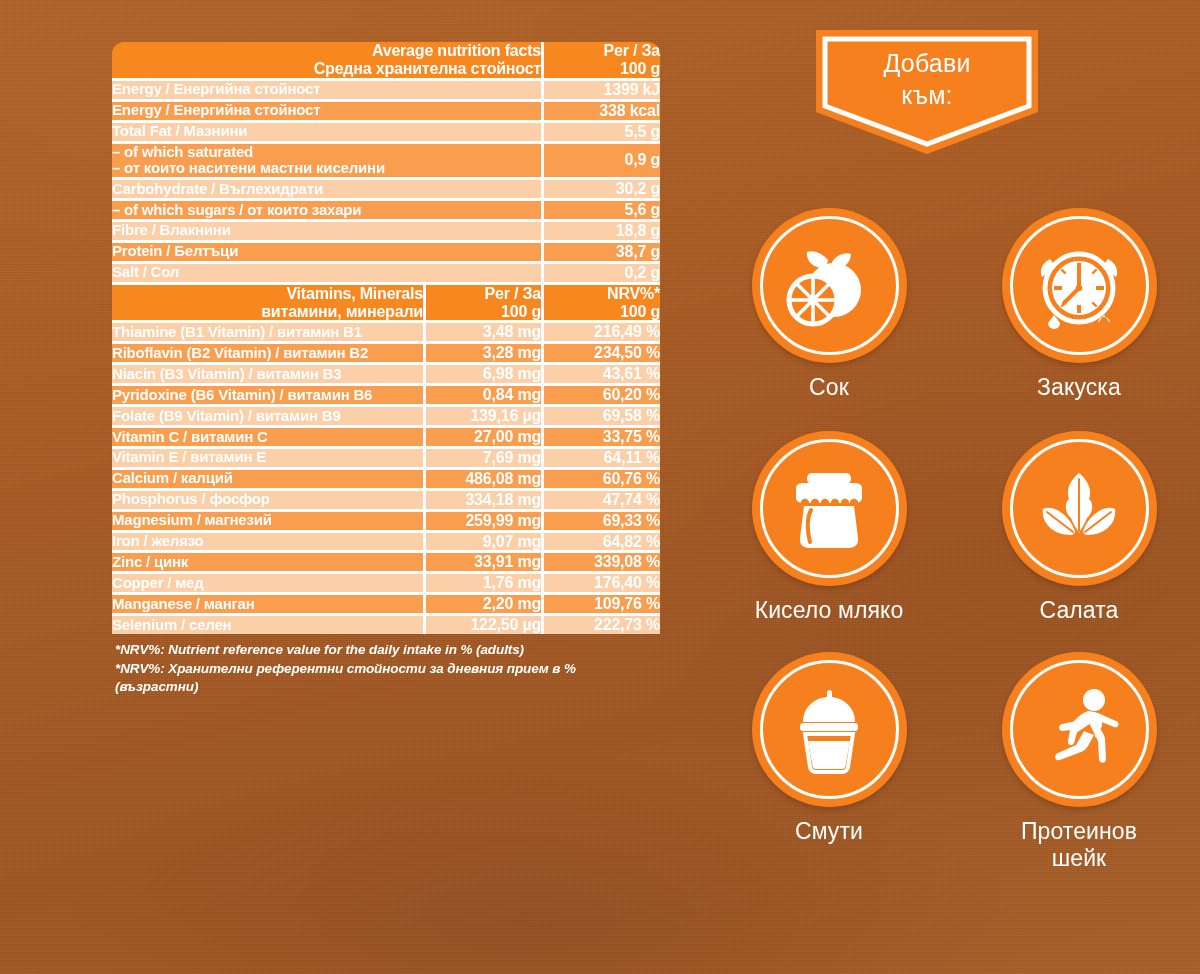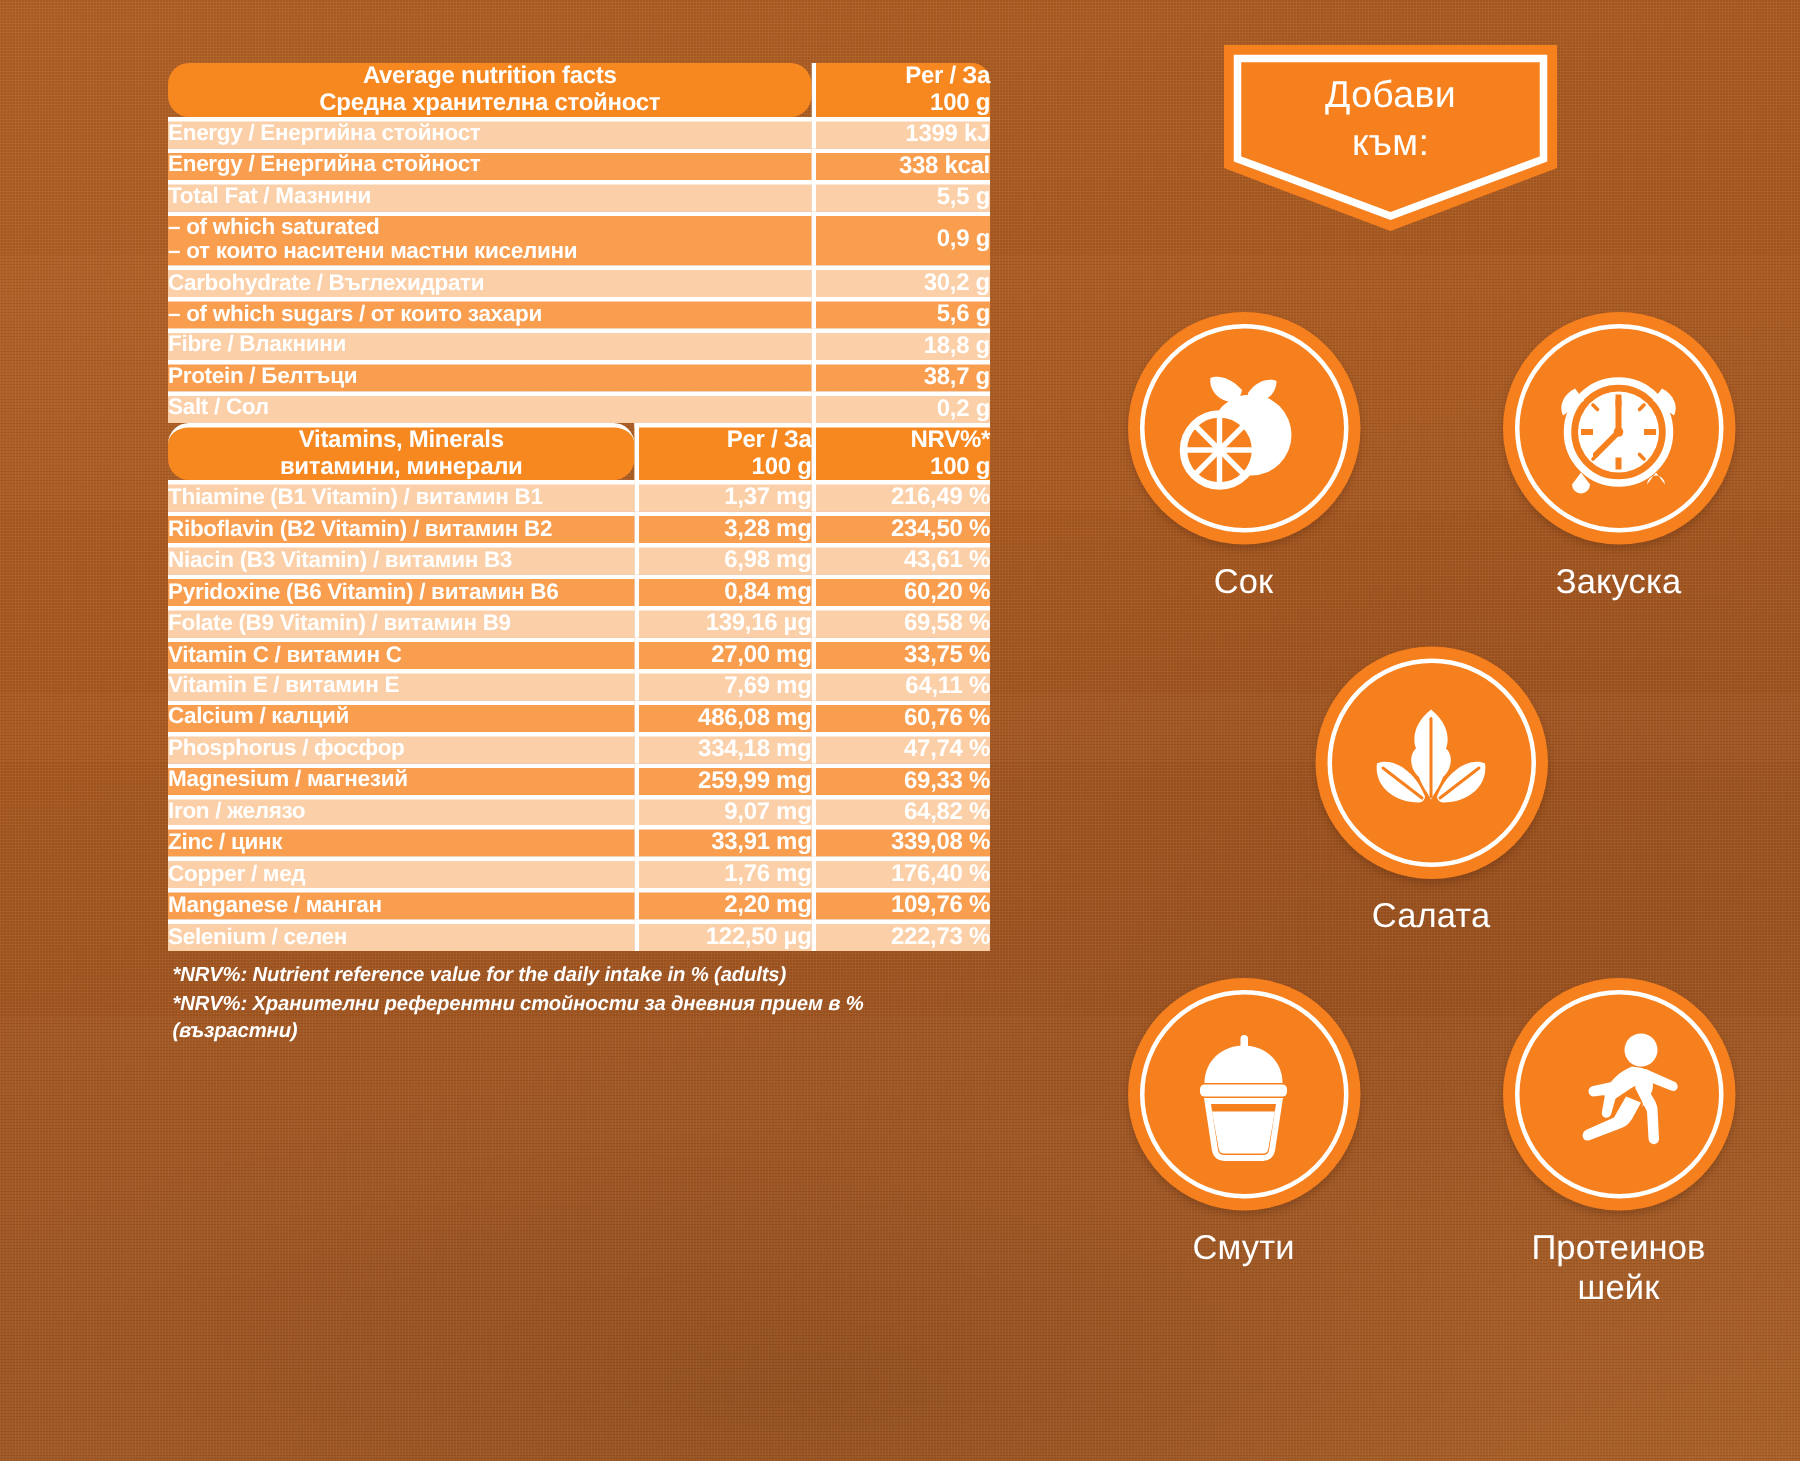--- a/index.html
+++ b/index.html
@@ -72,22 +72,21 @@
   }
   .val-cell {
     padding: 6px 13px 6px 6px;
     font-size: 16px;
     text-align: right;
     white-space: nowrap;
   }
   .hdr-name {
     padding: 10px 8px 11px 13px;
     font-size: 16px;
-    text-align: center;
-    border-radius: 14px;
+    text-align: right;
   }
   .hdr-val {
     padding: 10px 13px 11px 6px;
     font-size: 16px;
     text-align: right;
     white-space: nowrap;
   }
   .divider-l { border-left: 3px solid #ffffff; }
   .row-sep   { border-top: 3px solid #ffffff; }
   .sub-line  { display: block; }
@@ -268,21 +267,21 @@
           <span class="sub-line">100 g</span>
         </td>
         <td class="cell c-head hdr-val divider-l row-sep">
           <span class="sub-line">NRV%*</span>
           <span class="sub-line">100 g</span>
         </td>
       </tr>
 
       <tr>
         <td class="cell c-light name-cell row-sep">Thiamine (B1 Vitamin) / витамин B1</td>
-        <td class="cell c-light val-cell divider-l row-sep">1,37 mg</td>
+        <td class="cell c-light val-cell divider-l row-sep">3,48 mg</td>
         <td class="cell c-light val-cell divider-l row-sep">216,49 %</td>
       </tr>
       <tr>
         <td class="cell c-dark name-cell row-sep">Riboflavin (B2 Vitamin) / витамин B2</td>
         <td class="cell c-dark val-cell divider-l row-sep">3,28 mg</td>
         <td class="cell c-dark val-cell divider-l row-sep">234,50 %</td>
       </tr>
       <tr>
         <td class="cell c-light name-cell row-sep">Niacin (B3 Vitamin) / витамин B3</td>
         <td class="cell c-light val-cell divider-l row-sep">6,98 mg</td>
@@ -432,20 +431,45 @@
             <circle cx="49" cy="51" r="3.2" fill="#f7801e"></circle>
           </svg>
         </div>
         <div class="icon-label">Закуска</div>
       </div>
 
     </div>
 
     <div class="icon-row row-gap-b">
 
+      <div class="icon-cell">
+        <div class="circle">
+          <svg width="94" height="94" viewBox="0 0 94 94">
+
+            <rect x="25" y="11" width="44" height="11" rx="5" fill="#ffffff"></rect>
+
+            <path d="M14 26 C14 22 18 21 22 21 H72 C76 21 80 22 80 26 L80 36
+                     C80 40 76 41 72 41 H22 C18 41 14 40 14 36 Z" fill="#ffffff"></path>
+
+            <g fill="#f7801e">
+              <circle cx="23" cy="41" r="4.2"></circle>
+              <circle cx="33" cy="41" r="4.2"></circle>
+              <circle cx="43" cy="41" r="4.2"></circle>
+              <circle cx="53" cy="41" r="4.2"></circle>
+              <circle cx="63" cy="41" r="4.2"></circle>
+              <circle cx="72" cy="41" r="4.2"></circle>
+            </g>
+
+            <path d="M22 44 H72 L76 76 C77 83 72 86 66 86 H28 C22 86 17 83 18 76 Z" fill="#ffffff"></path>
+
+            <path d="M29 48 C25 56 25 68 28 80" fill="none" stroke="#f7801e" stroke-width="4" stroke-linecap="round"></path>
+          </svg>
+        </div>
+        <div class="icon-label">Кисело мляко</div>
+      </div>
 
       <div class="icon-cell">
         <div class="circle">
           <svg width="96" height="96" viewBox="0 0 96 96">
 
             <path d="M48 12 C38 20 35 30 38 38 C33 42 34 52 40 57 C42 63 46 68 48 72
                      C50 68 54 63 56 57 C62 52 63 42 58 38 C61 30 58 20 48 12 Z" fill="#ffffff"></path>
             <line x1="48" y1="18" x2="48" y2="70" stroke="#f7801e" stroke-width="2" stroke-linecap="round"></line>
 
             <path d="M44 70 C36 50 20 44 12 48 C10 62 22 74 40 74 C42 74 44 72 44 70 Z" fill="#ffffff"></path>

